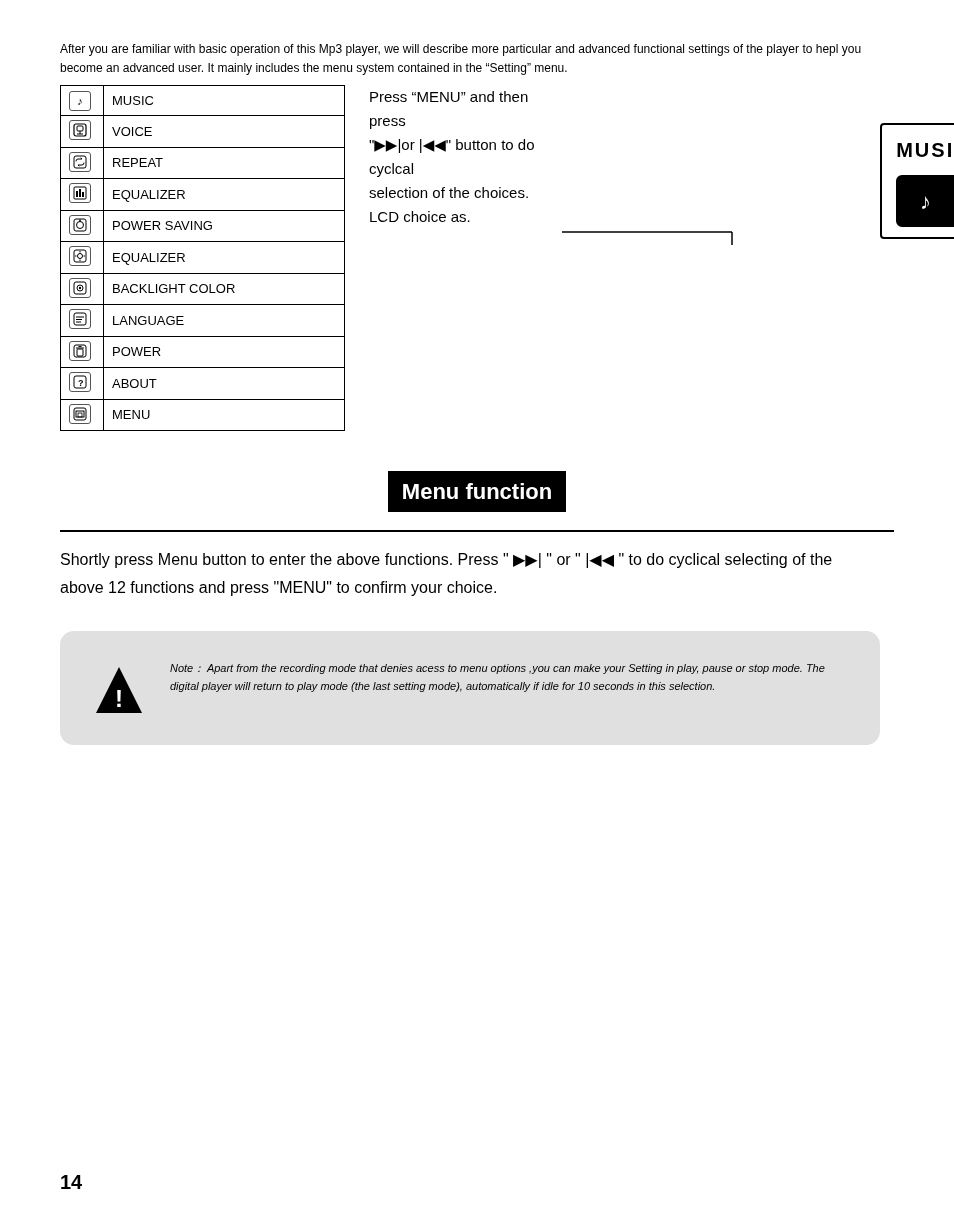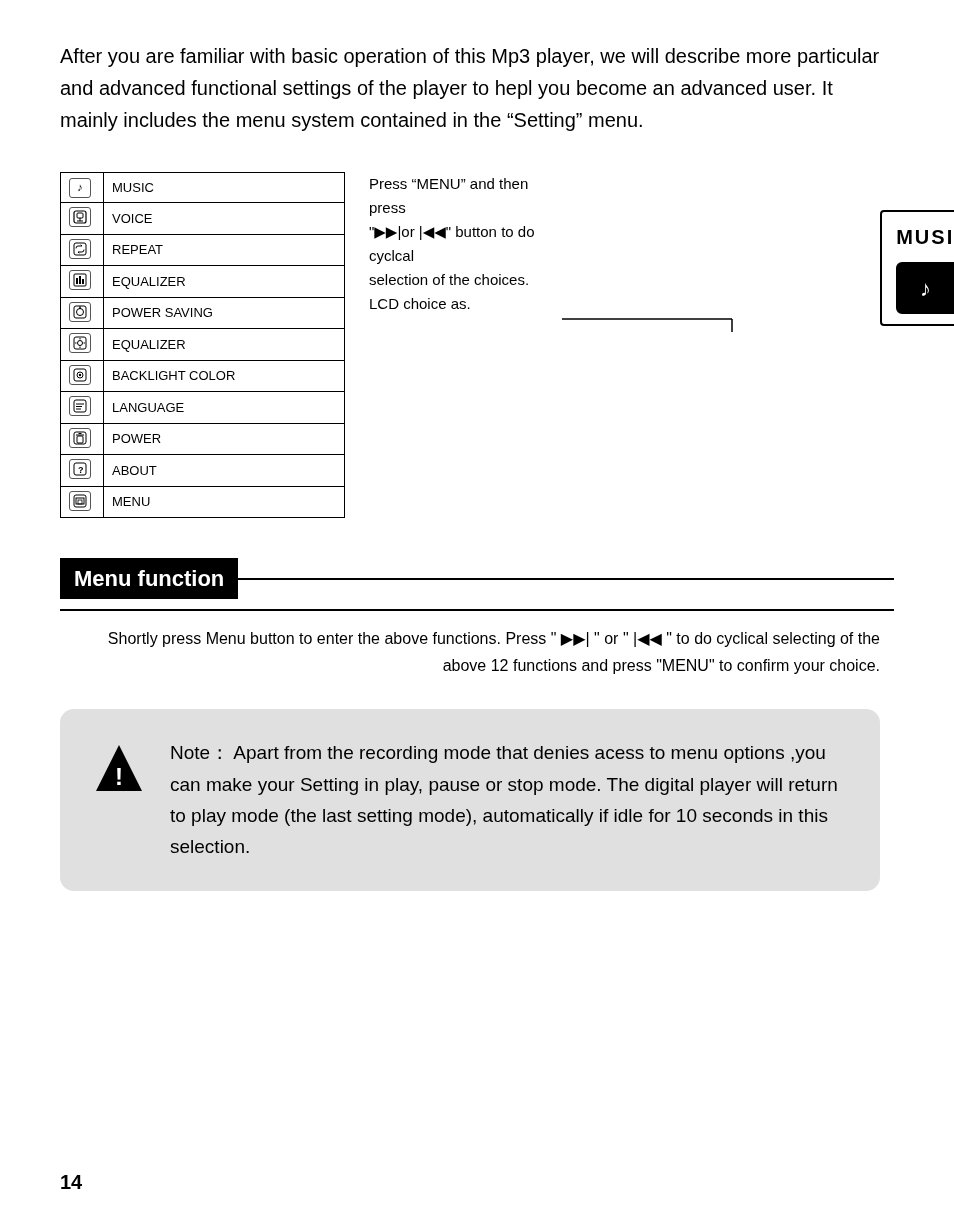--- a/index.html
+++ b/index.html
@@ -8,23 +8,23 @@
       background: #fff;
       width: 954px;
       min-height: 1227px;
       padding: 40px 60px 40px 60px;
       color: #000;
       font-size: 15px;
       line-height: 1.5;
     }
 
     .intro-text {
-      font-size: 20px;
+      font-size: 12px;
       line-height: 1.6;
-      margin-bottom: 36px;
+      margin-bottom: 7px;
       max-width: 820px;
     }
 
     .menu-section {
       display: flex;
       flex-direction: row;
       align-items: flex-start;
       margin-bottom: 40px;
     }
 
@@ -115,21 +115,22 @@
       background: #000;
       color: #fff;
     }
 
     
     .section-header {
       display: flex;
       align-items: center;
       margin-bottom: 14px;
       border-bottom: 2px solid #000;
-      padding-bottom: 10px;
+      padding-bottom: 18px;
+      flex-direction: column;
     }
 
     .section-title-box {
       background: #000;
       color: #fff;
       font-size: 22px;
       font-weight: bold;
       padding: 4px 14px;
       margin-right: 0;
     }
@@ -138,21 +139,20 @@
       flex: 1;
       height: 2px;
       background: #000;
     }
 
     .menu-function-text {
       font-size: 16px;
       line-height: 1.7;
       margin-bottom: 30px;
       max-width: 820px;
-      text-align: right;
     }
 
     
     .note-box {
       background: #e0e0e0;
       border-radius: 14px;
       padding: 28px 32px 28px 32px;
       display: flex;
       align-items: flex-start;
       gap: 24px;
@@ -161,22 +161,23 @@
     }
 
     .warning-triangle {
       width: 54px;
       height: 54px;
       flex-shrink: 0;
       margin-top: 4px;
     }
 
     .note-text {
-      font-size: 19px;
+      font-size: 11px;
       line-height: 1.65;
+      font-style: italic;
     }
 
     .page-number {
       position: absolute;
       bottom: 30px;
       left: 60px;
       font-size: 20px;
       font-weight: bold;
     }
 

